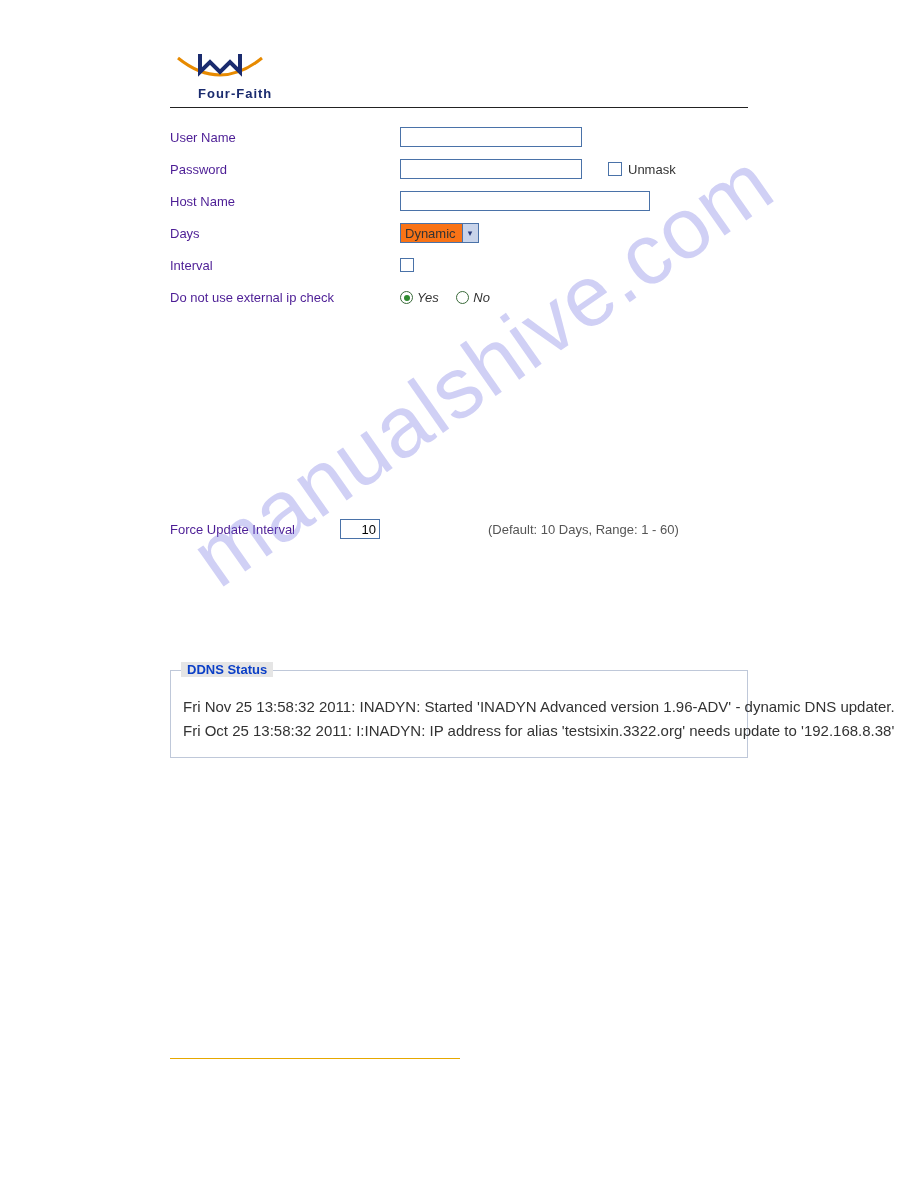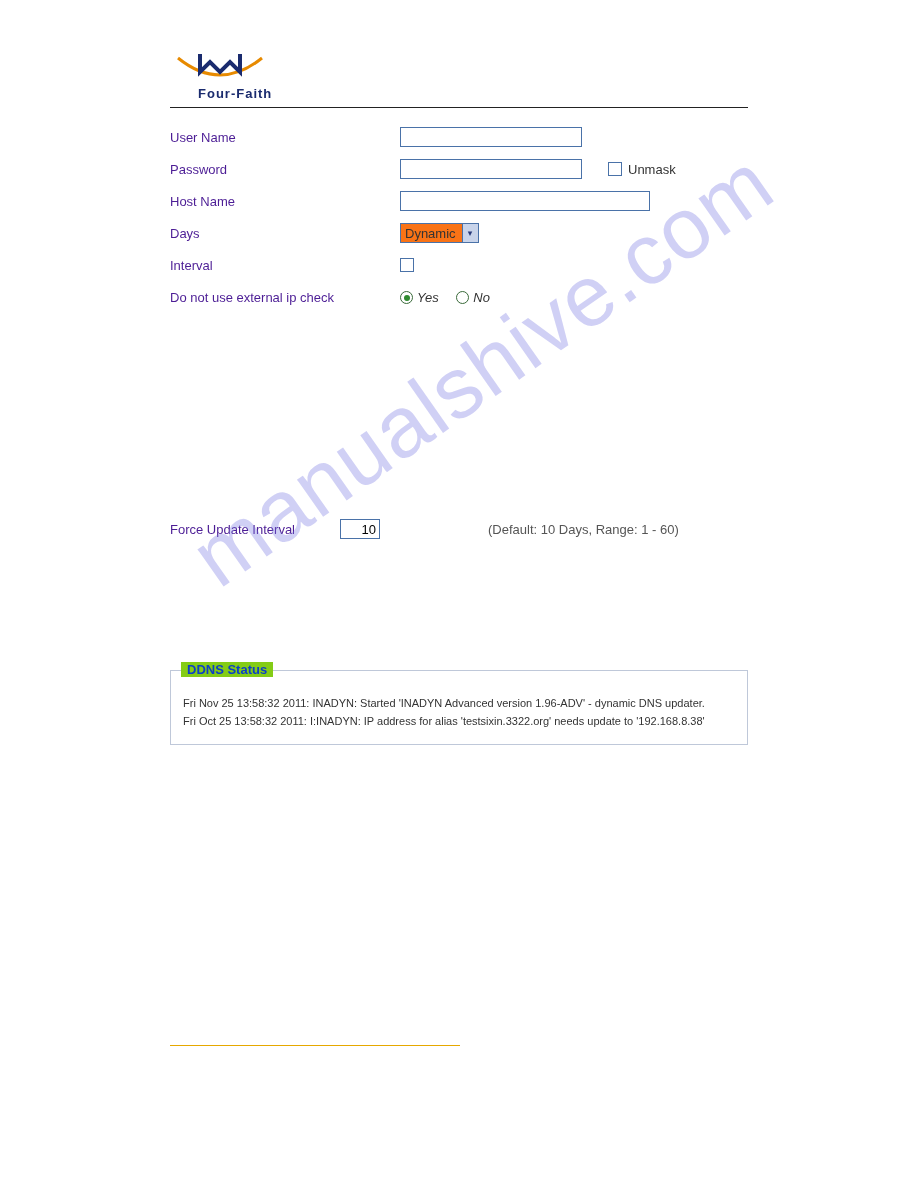--- a/index.html
+++ b/index.html
@@ -104,28 +104,28 @@
   .fieldset {
     border: 1px solid #bfc8d9;
     position: relative;
     padding: 24px 12px 14px 12px;
     margin-top: 10px;
   }
   .fieldset-legend {
     position: absolute;
     top: -9px;
     left: 10px;
-    background: #84cc16;
+    background: #e5e5e5;
     padding: 0 6px;
     color: #0b3fc7;
     font-weight: bold;
     font-size: 13px;
   }
   .status-line {
-    font-size: 11px;
+    font-size: 15px;
     color: #333;
     line-height: 1.6;
     white-space: nowrap;
   }
   hr.ftr {
     border: none;
     border-top: 1.5px solid #e6a800;
     width: 290px;
     margin-top: 300px;
   }

